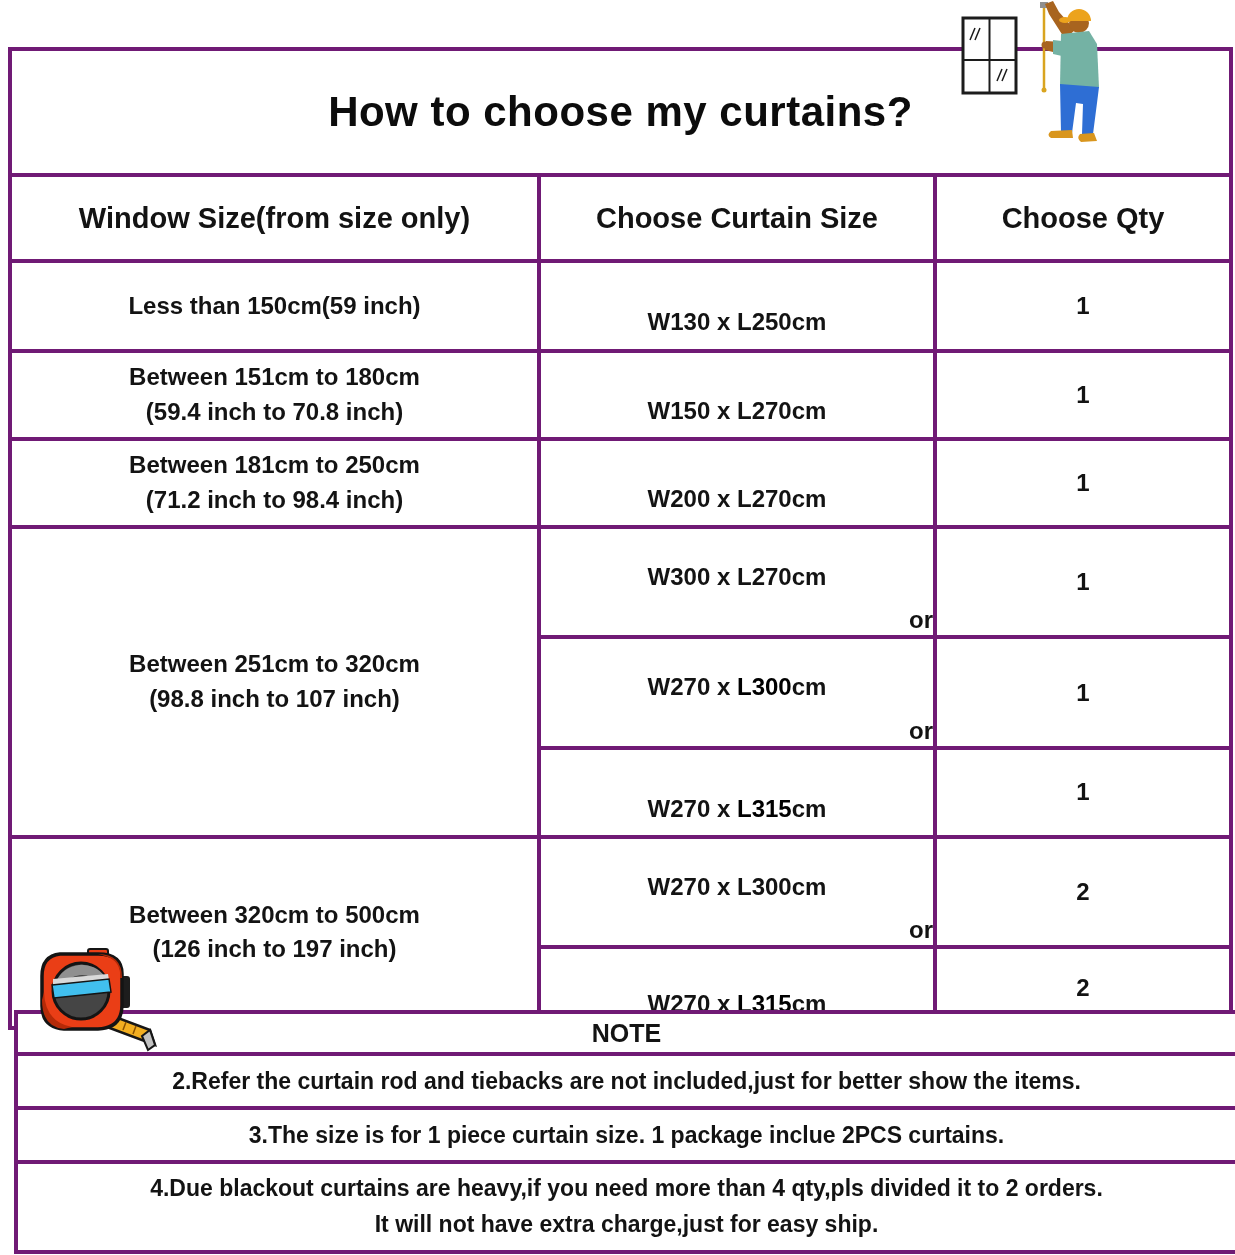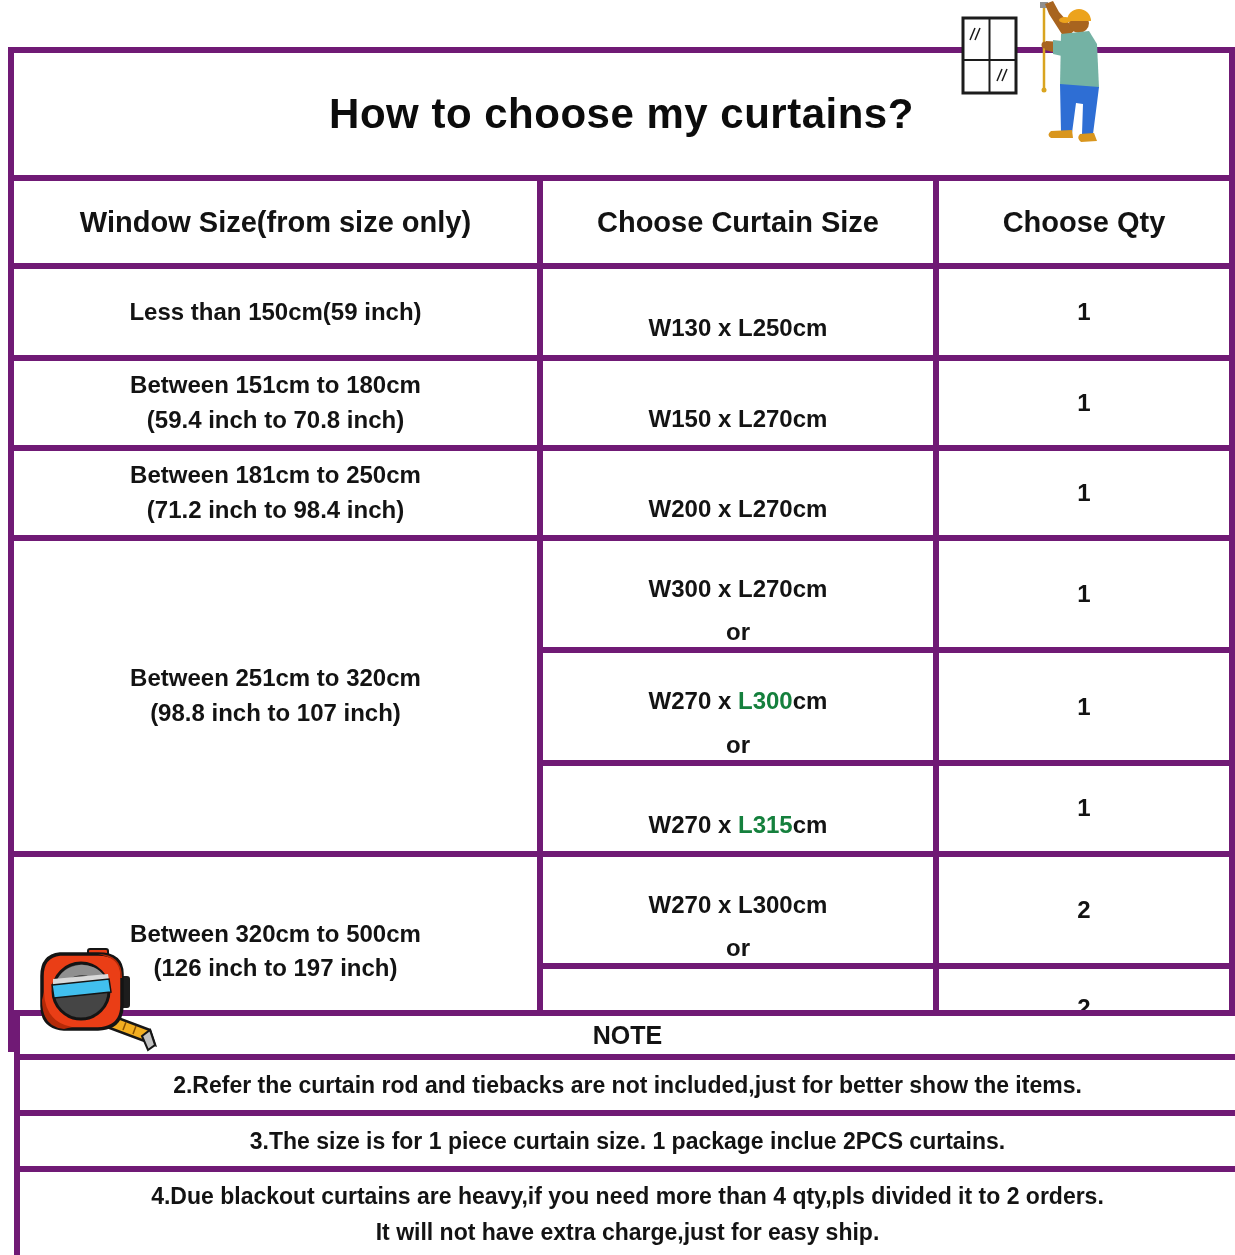--- a/index.html
+++ b/index.html
@@ -6,44 +6,44 @@
   .sheet{
     position:relative;
     width:1235px;height:1255px;
     background:#ffffff;
     font-family:"Liberation Sans","DejaVu Sans",sans-serif;
     font-weight:700;
     color:#131313;
     overflow:hidden;
   }
   table{border-collapse:collapse;table-layout:fixed;background:#ffffff;}
-  td{border:6px solid #701a75;text-align:center;vertical-align:middle;padding:0;}
+  td{border:4px solid #701a75;text-align:center;vertical-align:middle;padding:0;}
   .main-table{position:absolute;left:8px;top:47px;width:1221px;}
   .notes-table{position:absolute;left:14px;top:966px;width:1221px;margin-top:44px;}
 
   .title-row td{height:122px;}
   .page-title{font-size:42px;letter-spacing:0.5px;color:#0c0c0c;}
 
   .head-row td{height:82px;font-size:29px;}
 
   .r-std td{font-size:24px;}
   .row-h88 td{height:86px;}
   .row-h86 td{height:84px;}
   .row-h84 td{height:82px;}
   .row-h85 td{height:83px;}
   .row-h87 td{height:85px;}
   .row-h93 td{height:91px;}
   .row-h79 td{height:77px;}
 
   .win-line{font-size:24px;line-height:1.45;}
   .size-line{font-size:24px;line-height:1.3;margin-top:32px;}
-  .or-line{font-size:24px;line-height:1.3;margin-top:12px;}
+  .or-line{font-size:24px;line-height:1.3;margin-top:12px;text-align:right;}
   .or-line:empty{display:none;margin:0;}
   .qty{font-size:24px;}
-  .red{color:#15803d;}
+  .red{color:#000000;}
 
   .note-head-row td{height:38px;font-size:25px;}
   .note-row td{height:50px;font-size:23px;}
   .note-row-tall td{height:86px;font-size:23px;line-height:1.55;}
 
   .illu{position:absolute;z-index:5;}
   #illu-person{left:948px;top:0px;}
   #illu-tape{left:36px;top:948px;}
 </style>
 </head>

